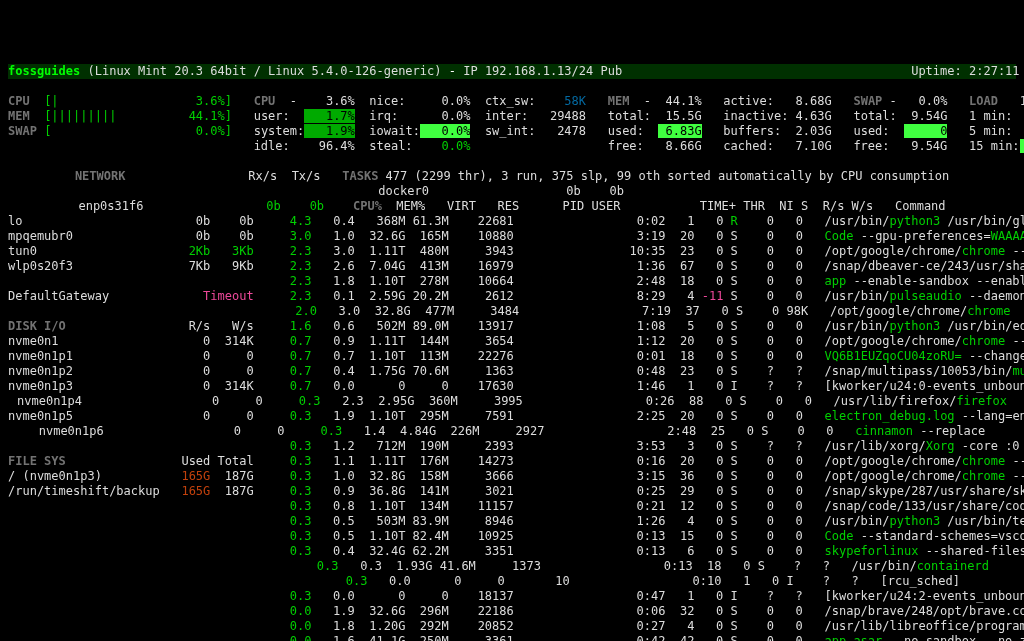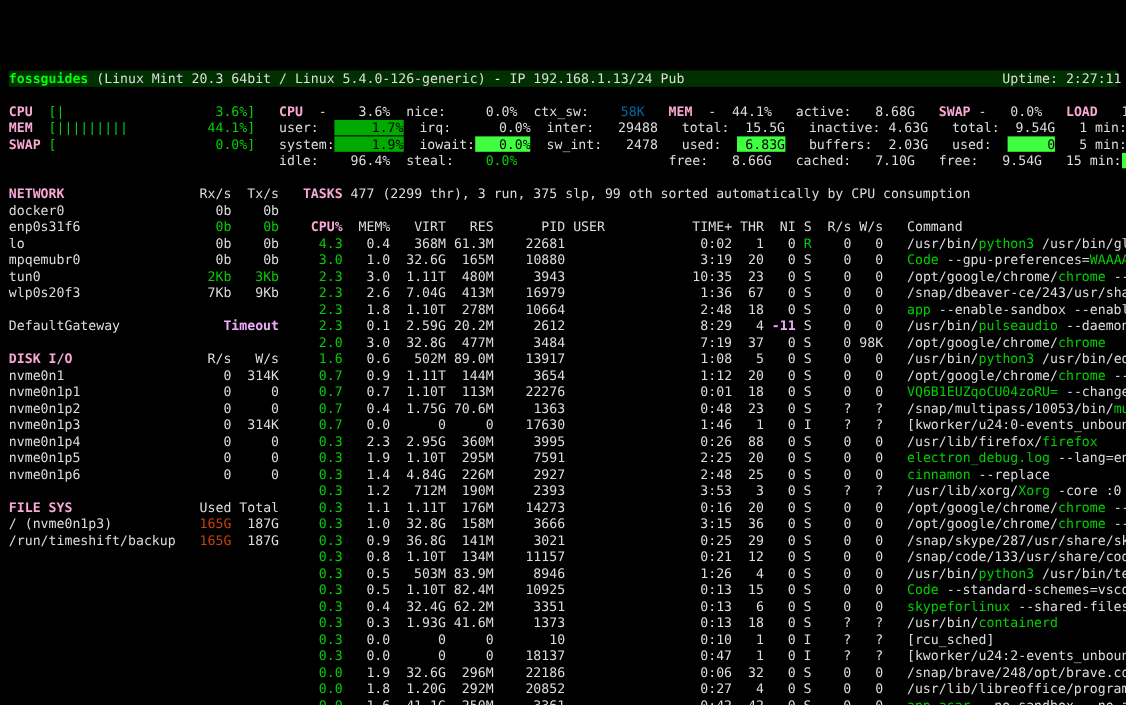--- a/index.html
+++ b/index.html
@@ -11,29 +11,29 @@
     font-size: 12px;
     line-height: 15px;
     white-space: pre;
     width: 1024px;
     height: 641px;
     box-sizing: border-box;
     overflow: hidden;
   }
   .gr  { color: #00d000; }
   .grb { color: #00ff00; font-weight: bold; }
-  .redb{ color: #f0abfc; font-weight: bold; }
+  .redb{ color: #ec4899; font-weight: normal; }
   .mag { color: #c2410c; }
   .cya { color: #0369a1; }
   .wht { color: #dddddd; }
-  .hdr { color: #f9a8d4; font-weight: bold; margin-top: 36px; }
-  .inv-g  { background: #00aa00; color: #000; padding-left: 12px; }
+  .hdr { color: #737373; font-weight: bold; margin-top: 36px; }
+  .inv-g  { background: #00aa00; color: #000; }
   .inv-gl { background: #40ff40; color: #000; }
   .title  { color: #ffffff; background:#003000; }
-  .row { display:block; }
+  .row { display:block;text-align:center; }
 </style>
 </head>
 <body>
 
 
 
 <div id="out"><span class="row title"><span class="grb">fossguides</span> <span class="wht">(Linux Mint 20.3 64bit / Linux 5.4.0-126-generic)</span> - <span class="wht">IP</span> <span class="wht">192.168.1.13/24</span> <span class="wht">Pub</span> <span class="wht">          </span>                             <span class="wht">Uptime:</span> <span class="wht">2:27:11</span></span><span class="row">&nbsp;</span><span class="row"><span class="hdr">CPU  </span><span class="gr">[|                  </span><span class="gr"> 3.6%]</span>   <span class="hdr">CPU  </span><span class="wht">- </span><span class="wht">   3.6%</span>  <span class="wht">nice:  </span><span class="wht">   0.0%</span>  <span class="wht">ctx_sw:</span><span class="cya">    58K</span>   <span class="hdr">MEM  </span><span class="wht">- </span><span class="wht"> 44.1%</span>   <span class="wht">active:  </span><span class="wht"> 8.68G</span>   <span class="hdr">SWAP </span><span class="wht">- </span><span class="wht">  0.0%</span>   <span class="hdr">LOAD </span><span class="wht">  12-core</span></span><span class="row"><span class="hdr">MEM  </span><span class="gr">[|||||||||         </span><span class="gr"> 44.1%]</span>   <span class="wht">user:  </span><span class="inv-g">   1.7%</span>  <span class="wht">irq:   </span><span class="wht">   0.0%</span>  <span class="wht">inter: </span><span class="wht">  29488</span>   <span class="wht">total: </span><span class="wht"> 15.5G</span>   <span class="wht">inactive:</span><span class="wht"> 4.63G</span>   <span class="wht">total: </span><span class="wht"> 9.54G</span>   <span class="wht">1 min: </span><span class="wht">   0.27</span></span><span class="row"><span class="hdr">SWAP </span><span class="gr">[                   </span><span class="gr"> 0.0%]</span>   <span class="wht">system:</span><span class="inv-g">   1.9%</span>  <span class="wht">iowait:</span><span class="inv-gl">   0.0%</span>  <span class="wht">sw_int:</span><span class="wht">   2478</span>   <span class="wht">used:  </span><span class="inv-gl"> 6.83G</span>   <span class="wht">buffers: </span><span class="wht"> 2.03G</span>   <span class="wht">used:  </span><span class="inv-gl">     0</span>   <span class="wht">5 min: </span><span class="gr">   0.55</span></span><span class="row">                                  <span class="wht">idle:  </span><span class="wht">  96.4%</span>  <span class="wht">steal: </span><span class="gr">   0.0%</span>                   <span class="wht">free:  </span><span class="wht"> 8.66G</span>   <span class="wht">cached:  </span><span class="wht"> 7.10G</span>   <span class="wht">free:  </span><span class="wht"> 9.54G</span>   <span class="wht">15 min:</span><span class="inv-gl">   0.73</span></span><span class="row">&nbsp;</span><span class="row"><span class="hdr">NETWORK               </span><span class="wht">  Rx/s</span><span class="wht">  Tx/s</span>   <span class="hdr">TASKS</span> <span class="wht">477 (2299 thr), 3 run, 375 slp, 99 oth sorted automatically by CPU consumption</span></span><span class="row"><span class="wht">docker0               </span><span class="wht">    0b</span><span class="wht">    0b</span>   </span><span class="row"><span class="wht">enp0s31f6             </span><span class="gr">    0b</span><span class="gr">    0b</span>   <span class="hdr"> CPU%</span><span class="wht">  MEM%</span><span class="wht">   VIRT</span><span class="wht">   RES</span><span class="wht">      PID</span> <span class="wht">USER       </span><span class="wht">    TIME+</span><span class="wht"> THR</span><span class="wht">  NI</span><span class="wht"> S</span><span class="wht">  R/s</span><span class="wht"> W/s</span>   <span class="wht">Command</span></span><span class="row"><span class="wht">lo                    </span><span class="wht">    0b</span><span class="wht">    0b</span>   <span class="gr">  4.3</span><span class="wht">   0.4</span><span class="wht">   368M</span><span class="wht"> 61.3M</span><span class="wht">    22681</span> <span class="wht">           </span><span class="wht">     0:02</span><span class="wht">   1</span><span class="wht">   0</span><span class="gr"> R</span><span class="wht">    0</span><span class="wht">   0</span>   <span><span class="wht">/usr/bin/</span><span class="gr">python3</span><span class="wht"> /usr/bin/glances</span></span></span><span class="row"><span class="wht">mpqemubr0             </span><span class="wht">    0b</span><span class="wht">    0b</span>   <span class="gr">  3.0</span><span class="wht">   1.0</span><span class="wht">  32.6G</span><span class="wht">  165M</span><span class="wht">    10880</span> <span class="wht">           </span><span class="wht">     3:19</span><span class="wht">  20</span><span class="wht">   0</span><span class="wht"> S</span><span class="wht">    0</span><span class="wht">   0</span>   <span><span class="gr">Code</span><span class="wht"> --gpu-preferences=</span><span class="gr">WAAAAAAAAAAgAA</span></span></span><span class="row"><span class="wht">tun0                  </span><span class="gr">   2Kb</span><span class="gr">   3Kb</span>   <span class="gr">  2.3</span><span class="wht">   3.0</span><span class="wht">  1.11T</span><span class="wht">  480M</span><span class="wht">     3943</span> <span class="wht">           </span><span class="wht">    10:35</span><span class="wht">  23</span><span class="wht">   0</span><span class="wht"> S</span><span class="wht">    0</span><span class="wht">   0</span>   <span><span class="wht">/opt/google/chrome/</span><span class="gr">chrome</span><span class="wht"> --type=rend</span></span></span><span class="row"><span class="wht">wlp0s20f3             </span><span class="wht">   7Kb</span><span class="wht">   9Kb</span>   <span class="gr">  2.3</span><span class="wht">   2.6</span><span class="wht">  7.04G</span><span class="wht">  413M</span><span class="wht">    16979</span> <span class="wht">           </span><span class="wht">     1:36</span><span class="wht">  67</span><span class="wht">   0</span><span class="wht"> S</span><span class="wht">    0</span><span class="wht">   0</span>   <span><span class="wht">/snap/dbeaver-ce/243/usr/share/dbeave</span></span></span><span class="row">                                     <span class="gr">  2.3</span><span class="wht">   1.8</span><span class="wht">  1.10T</span><span class="wht">  278M</span><span class="wht">    10664</span> <span class="wht">           </span><span class="wht">     2:48</span><span class="wht">  18</span><span class="wht">   0</span><span class="wht"> S</span><span class="wht">    0</span><span class="wht">   0</span>   <span><span class="gr">app</span><span class="wht"> --enable-sandbox --enable-blink-f</span></span></span><span class="row"><span class="wht">DefaultGateway        </span><span class="redb">     Timeout</span>   <span class="gr">  2.3</span><span class="wht">   0.1</span><span class="wht">  2.59G</span><span class="wht"> 20.2M</span><span class="wht">     2612</span> <span class="wht">           </span><span class="wht">     8:29</span><span class="wht">   4</span><span class="redb"> -11</span><span class="wht"> S</span><span class="wht">    0</span><span class="wht">   0</span>   <span><span class="wht">/usr/bin/</span><span class="gr">pulseaudio</span><span class="wht"> --daemonize=no --</span></span></span><span class="row">                                     <span class="gr">  2.0</span><span class="wht">   3.0</span><span class="wht">  32.8G</span><span class="wht">  477M</span><span class="wht">     3484</span> <span class="wht">           </span><span class="wht">     7:19</span><span class="wht">  37</span><span class="wht">   0</span><span class="wht"> S</span><span class="wht">    0</span><span class="wht"> 98K</span>   <span><span class="wht">/opt/google/chrome/</span><span class="gr">chrome</span></span></span><span class="row"><span class="hdr">DISK I/O              </span><span class="wht">   R/s</span><span class="wht">   W/s</span>   <span class="gr">  1.6</span><span class="wht">   0.6</span><span class="wht">   502M</span><span class="wht"> 89.0M</span><span class="wht">    13917</span> <span class="wht">           </span><span class="wht">     1:08</span><span class="wht">   5</span><span class="wht">   0</span><span class="wht"> S</span><span class="wht">    0</span><span class="wht">   0</span>   <span><span class="wht">/usr/bin/</span><span class="gr">python3</span><span class="wht"> /usr/bin/eduvpn-gui</span></span></span><span class="row"><span class="wht">nvme0n1               </span><span class="wht">     0</span><span class="wht">  314K</span>   <span class="gr">  0.7</span><span class="wht">   0.9</span><span class="wht">  1.11T</span><span class="wht">  144M</span><span class="wht">     3654</span> <span class="wht">           </span><span class="wht">     1:12</span><span class="wht">  20</span><span class="wht">   0</span><span class="wht"> S</span><span class="wht">    0</span><span class="wht">   0</span>   <span><span class="wht">/opt/google/chrome/</span><span class="gr">chrome</span><span class="wht"> --type=rend</span></span></span><span class="row"><span class="wht">nvme0n1p1             </span><span class="wht">     0</span><span class="wht">     0</span>   <span class="gr">  0.7</span><span class="wht">   0.7</span><span class="wht">  1.10T</span><span class="wht">  113M</span><span class="wht">    22276</span> <span class="wht">           </span><span class="wht">     0:01</span><span class="wht">  18</span><span class="wht">   0</span><span class="wht"> S</span><span class="wht">    0</span><span class="wht">   0</span>   <span><span class="gr">VQ6B1EUZqoCU04zoRU=</span><span class="wht"> --change-stack-gu</span></span></span><span class="row"><span class="wht">nvme0n1p2             </span><span class="wht">     0</span><span class="wht">     0</span>   <span class="gr">  0.7</span><span class="wht">   0.4</span><span class="wht">  1.75G</span><span class="wht"> 70.6M</span><span class="wht">     1363</span> <span class="wht">           </span><span class="wht">     0:48</span><span class="wht">  23</span><span class="wht">   0</span><span class="wht"> S</span><span class="wht">    ?</span><span class="wht">   ?</span>   <span><span class="wht">/snap/multipass/10053/bin/</span><span class="gr">multipassd</span></span></span><span class="row"><span class="wht">nvme0n1p3             </span><span class="wht">     0</span><span class="wht">  314K</span>   <span class="gr">  0.7</span><span class="wht">   0.0</span><span class="wht">      0</span><span class="wht">     0</span><span class="wht">    17630</span> <span class="wht">           </span><span class="wht">     1:46</span><span class="wht">   1</span><span class="wht">   0</span><span class="wht"> I</span><span class="wht">    ?</span><span class="wht">   ?</span>   <span><span class="wht">[kworker/u24:0-events_unbound]</span></span></span><span class="row"><span class="wht">nvme0n1p4             </span><span class="wht">     0</span><span class="wht">     0</span>   <span class="gr">  0.3</span><span class="wht">   2.3</span><span class="wht">  2.95G</span><span class="wht">  360M</span><span class="wht">     3995</span> <span class="wht">           </span><span class="wht">     0:26</span><span class="wht">  88</span><span class="wht">   0</span><span class="wht"> S</span><span class="wht">    0</span><span class="wht">   0</span>   <span><span class="wht">/usr/lib/firefox/</span><span class="gr">firefox</span></span></span><span class="row"><span class="wht">nvme0n1p5             </span><span class="wht">     0</span><span class="wht">     0</span>   <span class="gr">  0.3</span><span class="wht">   1.9</span><span class="wht">  1.10T</span><span class="wht">  295M</span><span class="wht">     7591</span> <span class="wht">           </span><span class="wht">     2:25</span><span class="wht">  20</span><span class="wht">   0</span><span class="wht"> S</span><span class="wht">    0</span><span class="wht">   0</span>   <span><span class="gr">electron_debug.log</span><span class="wht"> --lang=en-US --num</span></span></span><span class="row"><span class="wht">nvme0n1p6             </span><span class="wht">     0</span><span class="wht">     0</span>   <span class="gr">  0.3</span><span class="wht">   1.4</span><span class="wht">  4.84G</span><span class="wht">  226M</span><span class="wht">     2927</span> <span class="wht">           </span><span class="wht">     2:48</span><span class="wht">  25</span><span class="wht">   0</span><span class="wht"> S</span><span class="wht">    0</span><span class="wht">   0</span>   <span><span class="gr">cinnamon</span><span class="wht"> --replace</span></span></span><span class="row">                                     <span class="gr">  0.3</span><span class="wht">   1.2</span><span class="wht">   712M</span><span class="wht">  190M</span><span class="wht">     2393</span> <span class="wht">           </span><span class="wht">     3:53</span><span class="wht">   3</span><span class="wht">   0</span><span class="wht"> S</span><span class="wht">    ?</span><span class="wht">   ?</span>   <span><span class="wht">/usr/lib/xorg/</span><span class="gr">Xorg</span><span class="wht"> -core :0 -seat sea</span></span></span><span class="row"><span class="hdr">FILE SYS              </span><span class="wht">  Used</span><span class="wht"> Total</span>   <span class="gr">  0.3</span><span class="wht">   1.1</span><span class="wht">  1.11T</span><span class="wht">  176M</span><span class="wht">    14273</span> <span class="wht">           </span><span class="wht">     0:16</span><span class="wht">  20</span><span class="wht">   0</span><span class="wht"> S</span><span class="wht">    0</span><span class="wht">   0</span>   <span><span class="wht">/opt/google/chrome/</span><span class="gr">chrome</span><span class="wht"> --type=rend</span></span></span><span class="row"><span class="wht">/ (nvme0n1p3)         </span><span class="mag">  165G</span><span class="wht">  187G</span>   <span class="gr">  0.3</span><span class="wht">   1.0</span><span class="wht">  32.8G</span><span class="wht">  158M</span><span class="wht">     3666</span> <span class="wht">           </span><span class="wht">     3:15</span><span class="wht">  36</span><span class="wht">   0</span><span class="wht"> S</span><span class="wht">    0</span><span class="wht">   0</span>   <span><span class="wht">/opt/google/chrome/</span><span class="gr">chrome</span><span class="wht"> --type=gpu-</span></span></span><span class="row"><span class="wht">/run/timeshift/backup </span><span class="mag">  165G</span><span class="wht">  187G</span>   <span class="gr">  0.3</span><span class="wht">   0.9</span><span class="wht">  36.8G</span><span class="wht">  141M</span><span class="wht">     3021</span> <span class="wht">           </span><span class="wht">     0:25</span><span class="wht">  29</span><span class="wht">   0</span><span class="wht"> S</span><span class="wht">    0</span><span class="wht">   0</span>   <span><span class="wht">/snap/skype/287/usr/share/skypeforlin</span></span></span><span class="row">                                     <span class="gr">  0.3</span><span class="wht">   0.8</span><span class="wht">  1.10T</span><span class="wht">  134M</span><span class="wht">    11157</span> <span class="wht">           </span><span class="wht">     0:21</span><span class="wht">  12</span><span class="wht">   0</span><span class="wht"> S</span><span class="wht">    0</span><span class="wht">   0</span>   <span><span class="wht">/snap/code/133/usr/share/code/</span></span></span><span class="row">                                     <span class="gr">  0.3</span><span class="wht">   0.5</span><span class="wht">   503M</span><span class="wht"> 83.9M</span><span class="wht">     8946</span> <span class="wht">           </span><span class="wht">     1:26</span><span class="wht">   4</span><span class="wht">   0</span><span class="wht"> S</span><span class="wht">    0</span><span class="wht">   0</span>   <span><span class="wht">/usr/bin/</span><span class="gr">python3</span><span class="wht"> /usr/bin/terminator</span></span></span><span class="row">                                     <span class="gr">  0.3</span><span class="wht">   0.5</span><span class="wht">  1.10T</span><span class="wht"> 82.4M</span><span class="wht">    10925</span> <span class="wht">           </span><span class="wht">     0:13</span><span class="wht">  15</span><span class="wht">   0</span><span class="wht"> S</span><span class="wht">    0</span><span class="wht">   0</span>   <span><span class="gr">Code</span><span class="wht"> --standard-schemes=vscode-webvie</span></span></span><span class="row">                                     <span class="gr">  0.3</span><span class="wht">   0.4</span><span class="wht">  32.4G</span><span class="wht"> 62.2M</span><span class="wht">     3351</span> <span class="wht">           </span><span class="wht">     0:13</span><span class="wht">   6</span><span class="wht">   0</span><span class="wht"> S</span><span class="wht">    0</span><span class="wht">   0</span>   <span><span class="gr">skypeforlinux</span><span class="wht"> --shared-files=v8_conte</span></span></span><span class="row">                                     <span class="gr">  0.3</span><span class="wht">   0.3</span><span class="wht">  1.93G</span><span class="wht"> 41.6M</span><span class="wht">     1373</span> <span class="wht">           </span><span class="wht">     0:13</span><span class="wht">  18</span><span class="wht">   0</span><span class="wht"> S</span><span class="wht">    ?</span><span class="wht">   ?</span>   <span><span class="wht">/usr/bin/</span><span class="gr">containerd</span></span></span><span class="row">                                     <span class="gr">  0.3</span><span class="wht">   0.0</span><span class="wht">      0</span><span class="wht">     0</span><span class="wht">       10</span> <span class="wht">           </span><span class="wht">     0:10</span><span class="wht">   1</span><span class="wht">   0</span><span class="wht"> I</span><span class="wht">    ?</span><span class="wht">   ?</span>   <span><span class="wht">[rcu_sched]</span></span></span><span class="row">                                     <span class="gr">  0.3</span><span class="wht">   0.0</span><span class="wht">      0</span><span class="wht">     0</span><span class="wht">    18137</span> <span class="wht">           </span><span class="wht">     0:47</span><span class="wht">   1</span><span class="wht">   0</span><span class="wht"> I</span><span class="wht">    ?</span><span class="wht">   ?</span>   <span><span class="wht">[kworker/u24:2-events_unbound]</span></span></span><span class="row">                                     <span class="gr">  0.0</span><span class="wht">   1.9</span><span class="wht">  32.6G</span><span class="wht">  296M</span><span class="wht">    22186</span> <span class="wht">           </span><span class="wht">     0:06</span><span class="wht">  32</span><span class="wht">   0</span><span class="wht"> S</span><span class="wht">    0</span><span class="wht">   0</span>   <span><span class="wht">/snap/brave/248/opt/brave.com/brave/b</span></span></span><span class="row">                                     <span class="gr">  0.0</span><span class="wht">   1.8</span><span class="wht">  1.20G</span><span class="wht">  292M</span><span class="wht">    20852</span> <span class="wht">           </span><span class="wht">     0:27</span><span class="wht">   4</span><span class="wht">   0</span><span class="wht"> S</span><span class="wht">    0</span><span class="wht">   0</span>   <span><span class="wht">/usr/lib/libreoffice/program/</span></span></span><span class="row">                                     <span class="gr">  0.0</span><span class="wht">   1.6</span><span class="wht">  41.1G</span><span class="wht">  250M</span><span class="wht">     3361</span> <span class="wht">           </span><span class="wht">     0:42</span><span class="wht">  42</span><span class="wht">   0</span><span class="wht"> S</span><span class="wht">    0</span><span class="wht">   0</span>   <span><span class="gr">app.asar</span><span class="wht"> --no-sandbox --no-zygote --a</span></span></span></div>
 
 
 

